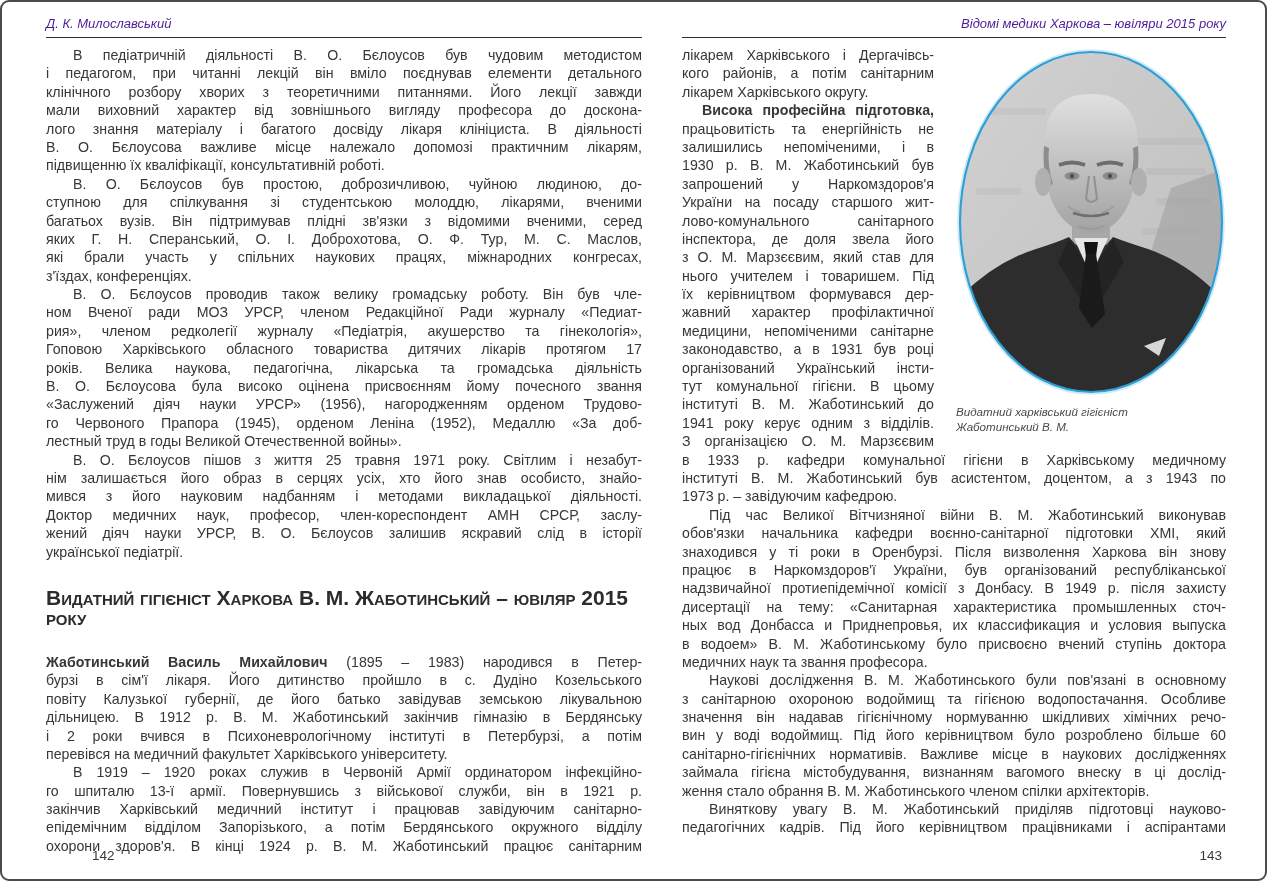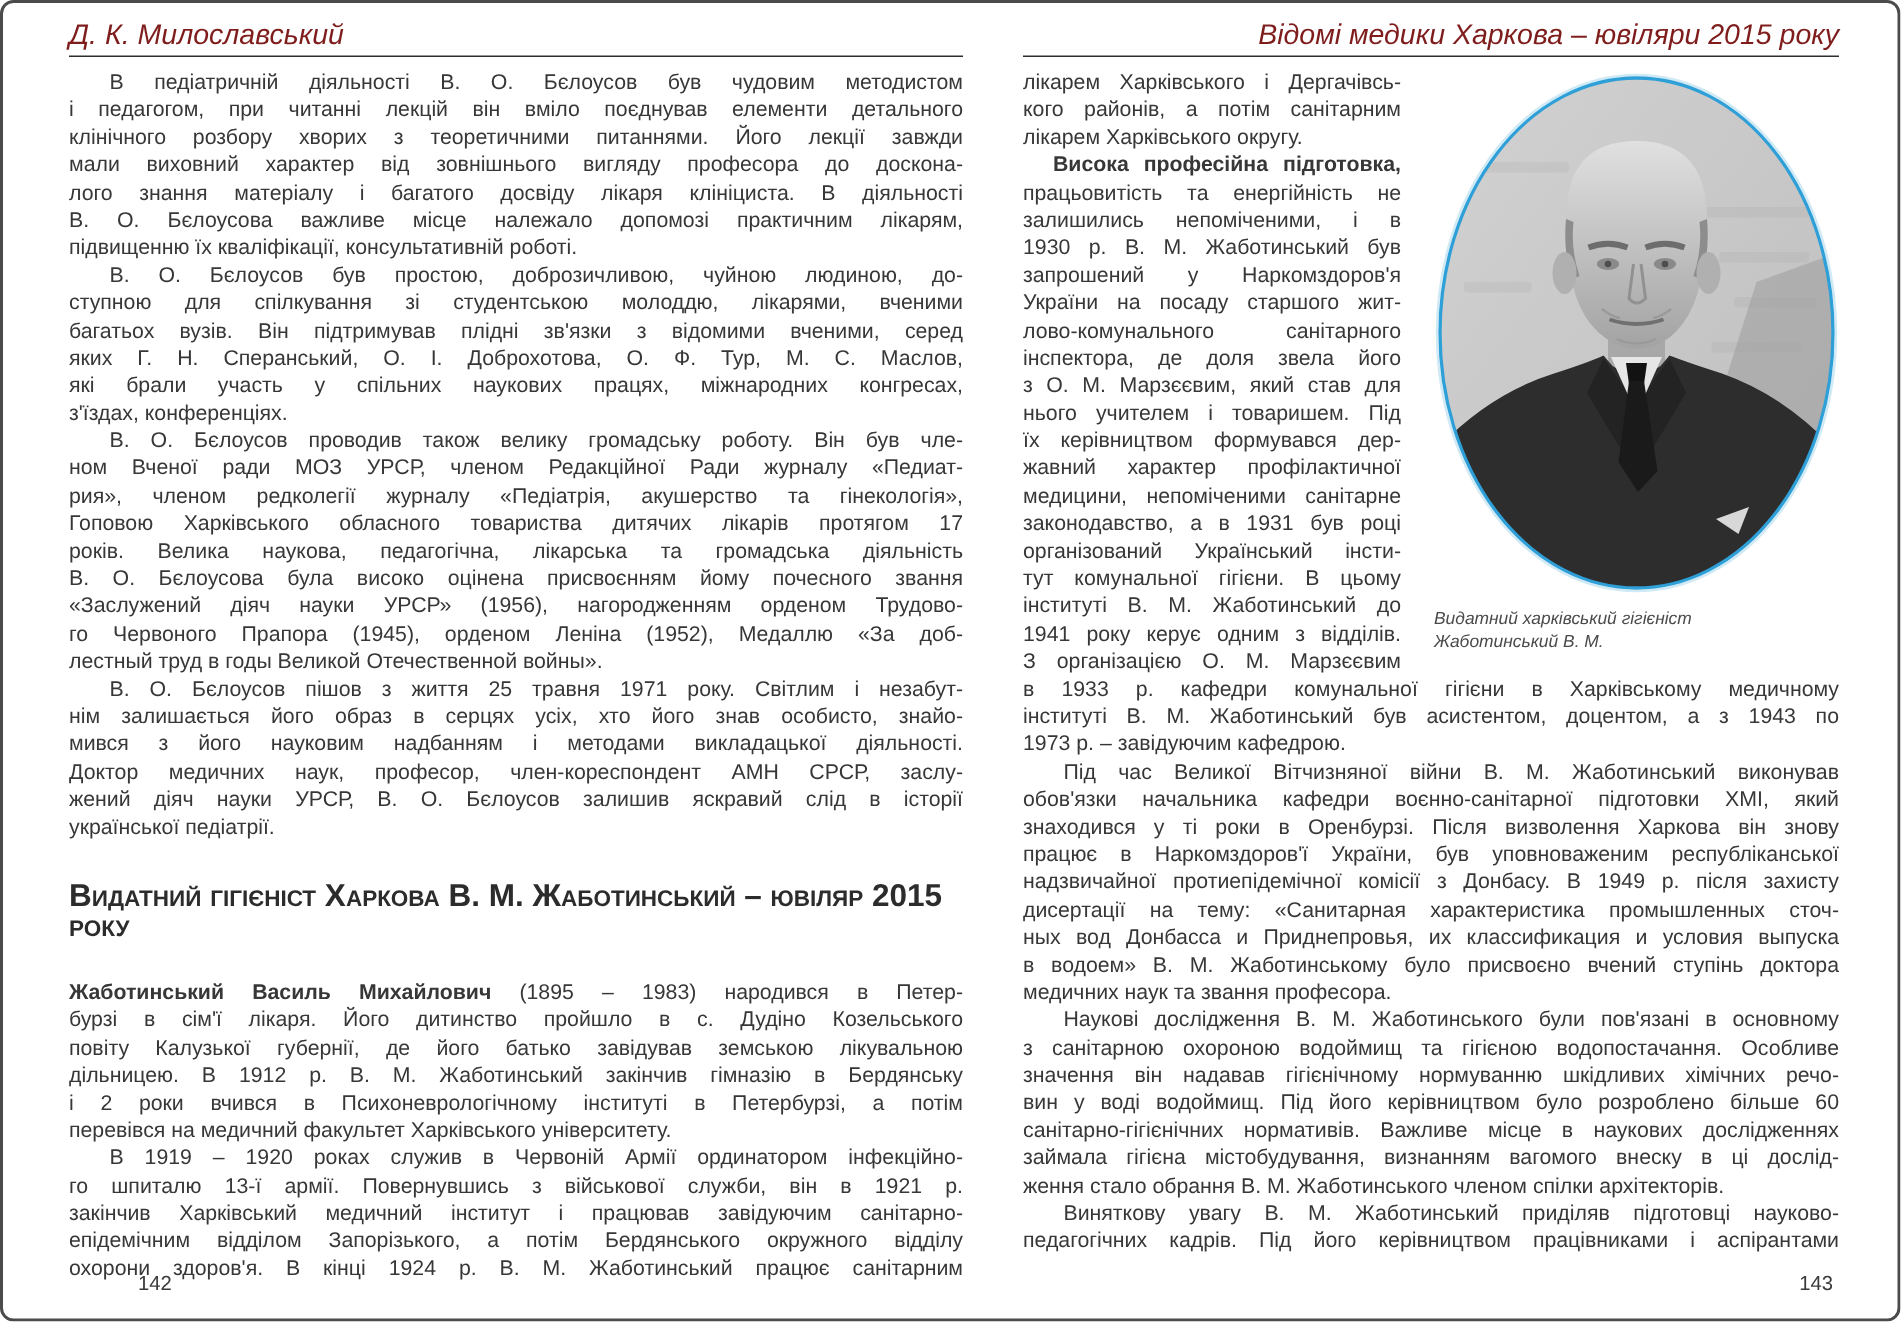--- a/index.html
+++ b/index.html
@@ -12,23 +12,23 @@
     background:#ffffff;
     font-family:"Liberation Sans","DejaVu Sans",sans-serif;
     color:#373737;
     overflow:hidden;
   }
   .pagecol{position:absolute;top:14px;}
   .pagecol.left{left:44px;width:596px;}
   .pagecol.right{left:680px;width:544px;}
   .page-header{
     font-style:italic;
-    font-size:19px;
+    font-size:13px;
     line-height:16px;
-    color:#7f1d1d;
+    color:#4c1d95;
     padding-bottom:5px;
     border-bottom:1.3px solid #2e2e2e;
   }
   .page-header.right{text-align:right;}
   .page-body{margin-top:8px;font-size:14.2px;}
   .line{
     height:18.4px;
     line-height:18.4px;
     text-align:justify;
     text-align-last:justify;
@@ -232,21 +232,21 @@
           <div class="line">1941 року керує одним з відділів.</div>
           <div class="line">З організацією О. М. Марзєєвим</div>
         </div>
       <div id="wide-col">
           <div class="line">в 1933 р. кафедри комунальної гігієни в Харківському медичному</div>
           <div class="line">інституті В. М. Жаботинський був асистентом, доцентом, а з 1943 по</div>
           <div class="line para-end">1973 р. – завідуючим кафедрою.</div>
           <div class="line indent">Під час Великої Вітчизняної війни В. М. Жаботинський виконував</div>
           <div class="line">обов'язки начальника кафедри воєнно-санітарної підготовки ХМІ, який</div>
           <div class="line">знаходився у ті роки в Оренбурзі. Після визволення Харкова він знову</div>
-          <div class="line">працює в Наркомздоров'ї України, був уповноваженим республіканської</div>
+          <div class="line">працює в Наркомздоров'ї України, був організований республіканської</div>
           <div class="line">надзвичайної протиепідемічної комісії з Донбасу. В 1949 р. після захисту</div>
           <div class="line">дисертації на тему: «Санитарная характеристика промышленных сточ-</div>
           <div class="line">ных вод Донбасса и Приднепровья, их классификация и условия выпуска</div>
           <div class="line">в водоем» В. М. Жаботинському було присвоєно вчений ступінь доктора</div>
           <div class="line para-end">медичних наук та звання професора.</div>
           <div class="line indent">Наукові дослідження В. М. Жаботинського були пов'язані в основному</div>
           <div class="line">з санітарною охороною водоймищ та гігієною водопостачання. Особливе</div>
           <div class="line">значення він надавав гігієнічному нормуванню шкідливих хімічних речо-</div>
           <div class="line">вин у воді водоймищ. Під його керівництвом було розроблено більше 60</div>
           <div class="line">санітарно-гігієнічних нормативів. Важливе місце в наукових дослідженнях</div>

